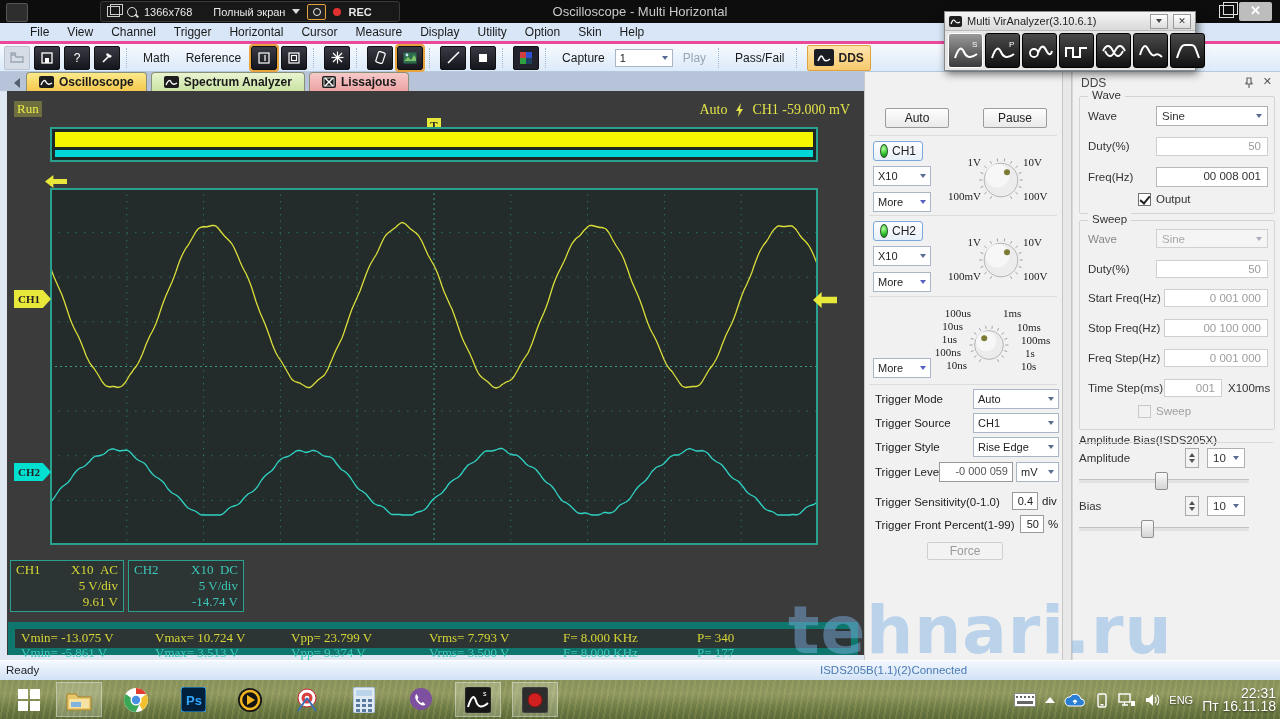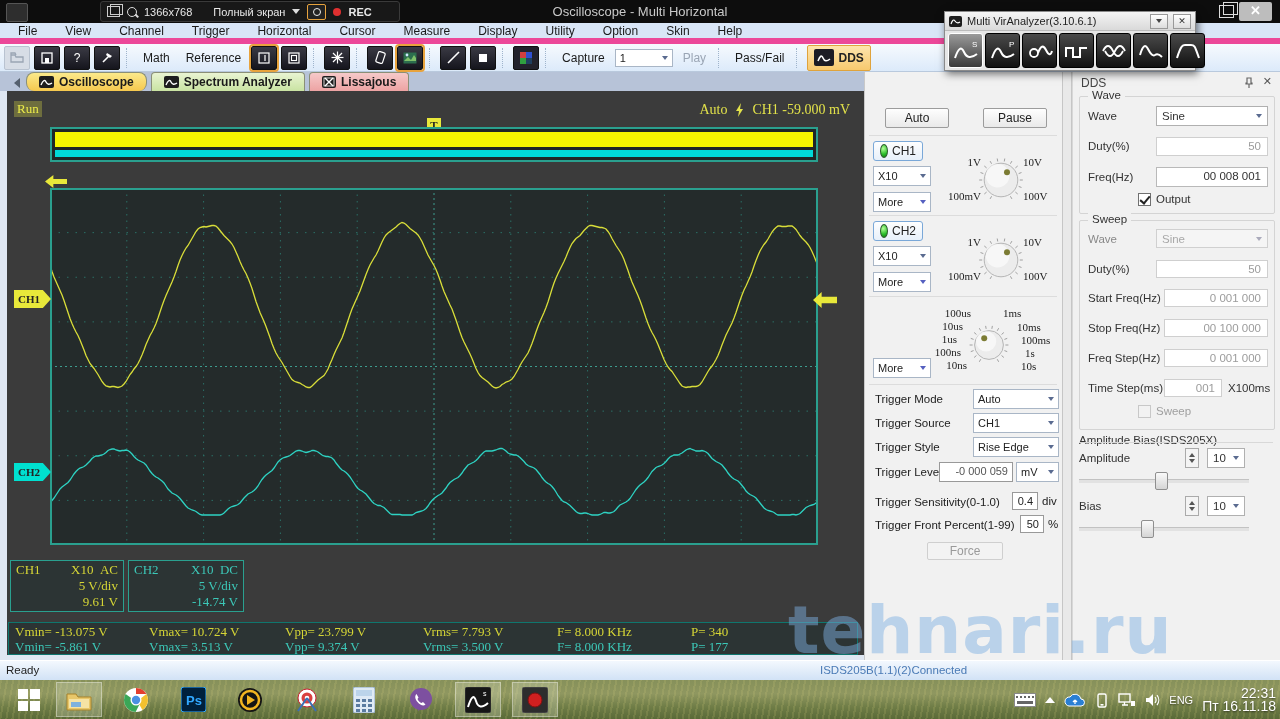--- a/index.html
+++ b/index.html
@@ -22,21 +22,21 @@
   .ico-expand{width:11px;height:9px;border:1px solid #ccc;position:relative;}
   .ico-expand:before{content:"";position:absolute;left:2px;top:-3px;width:11px;height:9px;border:1px solid #ccc;}
   .ico-mag{width:8px;height:8px;border:1.5px solid #ddd;border-radius:50%;position:relative;}
   .ico-mag:before{content:"";position:absolute;left:7px;top:7px;width:4px;height:1.5px;background:#ddd;transform:rotate(45deg);}
   .ico-cam{width:17px;height:14px;border:1px solid #e8a33d;background:#222;position:relative;border-radius:2px;}
   .ico-cam:before{content:"";position:absolute;left:5px;top:3px;width:6px;height:6px;border:1.5px solid #eee;border-radius:50%;}
   .rec-dot{width:8px;height:8px;border-radius:50%;background:#e03030;}
   .caret-down{width:0;height:0;border-left:4px solid transparent;border-right:4px solid transparent;border-top:5px solid #ddd;}
   
   .menubar{left:0;top:23px;width:1280px;height:21px;background:#d9e6f7;display:flex;align-items:center;
-           padding-left:10px;box-sizing:border-box;gap:12px;border-bottom:6px solid #ec4899;}
+           padding-left:22px;box-sizing:border-box;gap:2px;border-bottom:3px solid #ec4899;}
   .menu-item{padding:2px 8px;color:#1a1a1a;}
   
   .toolbar{left:0;top:44px;width:1280px;height:28px;background:linear-gradient(#f6fafe,#dceafa);
            border-bottom:1px solid #b9c9dd;display:flex;align-items:center;gap:4px;padding:0 4px;box-sizing:border-box;}
   .tsep{width:4px;height:20px;border-left:1px dotted #9fb4cc;margin:0 2px;}
   .tbtn{width:24px;height:22px;border-radius:2px;background:linear-gradient(#3a3a44,#15151d);border:1px solid #111;
         display:flex;align-items:center;justify-content:center;color:#fff;font-size:12px;}
   .tbtn.disabled{background:#d7dde6;border:1px solid #b9c3d1;color:#9aa5b4;}
   .tbtn.hl{outline:2px solid #e8a33d;}
   .tlabel{padding:0 6px;color:#1a1a1a;}
@@ -44,21 +44,21 @@
   .combo{background:#fff;border:1px solid #a9b6c6;height:18px;display:flex;align-items:center;
          justify-content:space-between;padding:0 4px;box-sizing:border-box;font-size:11px;color:#222;}
   .combo .arr{width:0;height:0;border-left:3.5px solid transparent;border-right:3.5px solid transparent;border-top:4px solid #5a6b90;}
   .dds-btn{height:24px;background:linear-gradient(#fde5ae,#f7c96e);border:1px solid #dfa33c;border-radius:2px;
            display:flex;align-items:center;gap:4px;padding:0 6px;font-weight:bold;color:#222;}
   .mini-dark-icon{width:20px;height:17px;background:#1c1c24;border-radius:2px;display:flex;align-items:center;justify-content:center;}
   
   .tabbar{left:0;top:72px;width:864px;height:19px;background:#b7c3d8;display:flex;align-items:flex-end;gap:4px;padding-left:14px;box-sizing:border-box;}
   .tab{height:18px;border:1px solid #8a8f77;border-bottom:none;border-radius:4px 4px 0 0;display:flex;align-items:center;
        gap:5px;padding:0 12px;font-weight:bold;font-size:12px;color:#1a1a1a;}
-  .tab.osc{background:linear-gradient(#fbe98b,#f5c84e);border-radius:8px;}
+  .tab.osc{background:linear-gradient(#fbe98b,#f5c84e);}
   .tab.spec{background:linear-gradient(#e9f4d2,#c9e3a2);}
   .tab.liss{background:linear-gradient(#f6c9c9,#eda3a3);}
   .tab-arrow{width:0;height:0;border-top:5px solid transparent;border-bottom:5px solid transparent;border-right:6px solid #55606e;margin:0 2px 3px 0;}
   .expand-arrow{left:1048px;top:78px;width:0;height:0;border-top:4px solid transparent;border-bottom:4px solid transparent;border-left:5px solid #333;}
   
   .scope{left:0;top:91px;width:864px;height:569px;background:#3b3b3b;
          border-left:7px solid #dfe7f2;border-bottom:5px solid #dfe7f2;box-sizing:border-box;}
   .serif{font-family:"Liberation Serif",serif;}
   .run-label{left:7px;top:10px;background:#6e6e3e;color:#ecec4a;padding:0 3px;font-size:13px;}
   .scope-status{right:14px;top:11px;display:flex;align-items:center;gap:8px;color:#e2e24a;font-size:14px;}
@@ -72,21 +72,21 @@
   .gridwrap{left:43px;top:97px;width:768px;height:357px;}
   .ch-flag{width:37px;height:18px;color:#222;font-size:11px;font-weight:bold;line-height:18px;padding-left:4px;box-sizing:border-box;
            clip-path:polygon(0 0,78% 0,100% 50%,78% 100%,0 100%);font-family:"Liberation Serif",serif;}
   .flag1{left:7px;top:199px;background:#e8e83a;}
   .flag2{left:7px;top:372px;background:#00e0d0;}
   .trig-lvl-arrow{left:806px;top:201px;width:24px;height:16px;background:#e8e83a;
        clip-path:polygon(0 50%,36% 0,36% 30%,100% 30%,100% 70%,36% 70%,36% 100%);}
   .info-box{border:1px solid #2aa08f;background:#2c3434;font-family:"Liberation Serif",serif;font-size:13px;line-height:16px;padding:1px 5px;box-sizing:border-box;}
   .ib-row{display:flex;justify-content:space-between;}
   .yel{color:#d6d636;} .cya{color:#3cc8b8;}
-  .meas-bar{left:1px;top:531px;width:850px;height:33px;border:1px solid #0f766e;background:#2c3434;box-sizing:border-box;
+  .meas-bar{left:1px;top:531px;width:850px;height:33px;border:7px solid #0f766e;background:#2c3434;box-sizing:border-box;
             display:grid;grid-template-columns:134px 136px 138px 134px 134px auto;grid-auto-rows:15px;
             font-family:"Liberation Serif",serif;font-size:13px;padding:1px 0 0 6px;}
   
   .rpanel{left:864px;top:72px;width:198px;height:588px;background:#f1f1f1;border-left:1px solid #c9c9c9;box-sizing:border-box;}
   .btn{background:linear-gradient(#fefefe,#e9e9e9);border:1px solid #9c9c9c;border-radius:2px;text-align:center;
        font-size:12px;color:#222;box-sizing:border-box;}
   .hline{left:4px;width:188px;height:1px;background:#dcdcdc;}
   .led-btn{display:flex;align-items:center;gap:4px;padding:0 6px;border:1px solid #7aa8d8;background:linear-gradient(#fefefe,#e7f0fa);
            border-radius:3px;height:20px;box-sizing:border-box;font-size:12px;}
   .led{width:12px;height:12px;border-radius:50%;background:radial-gradient(circle at 35% 30%,#b5ff9a,#2bbf2b 60%,#117a11);border:1px solid #2a5a2a;}

